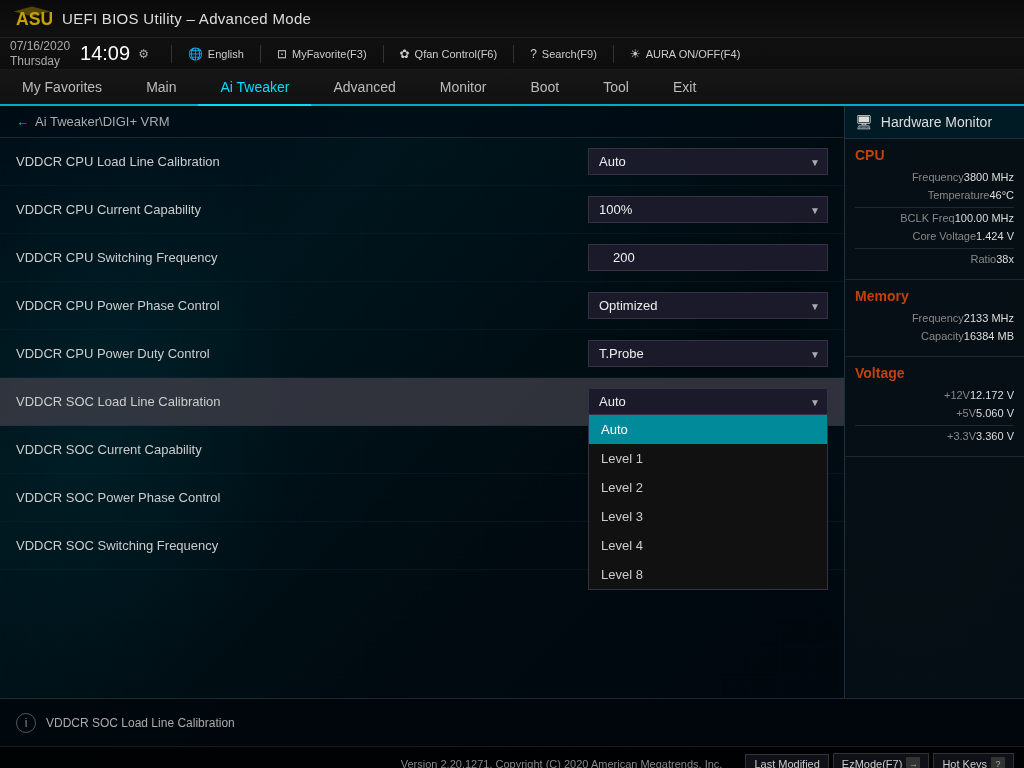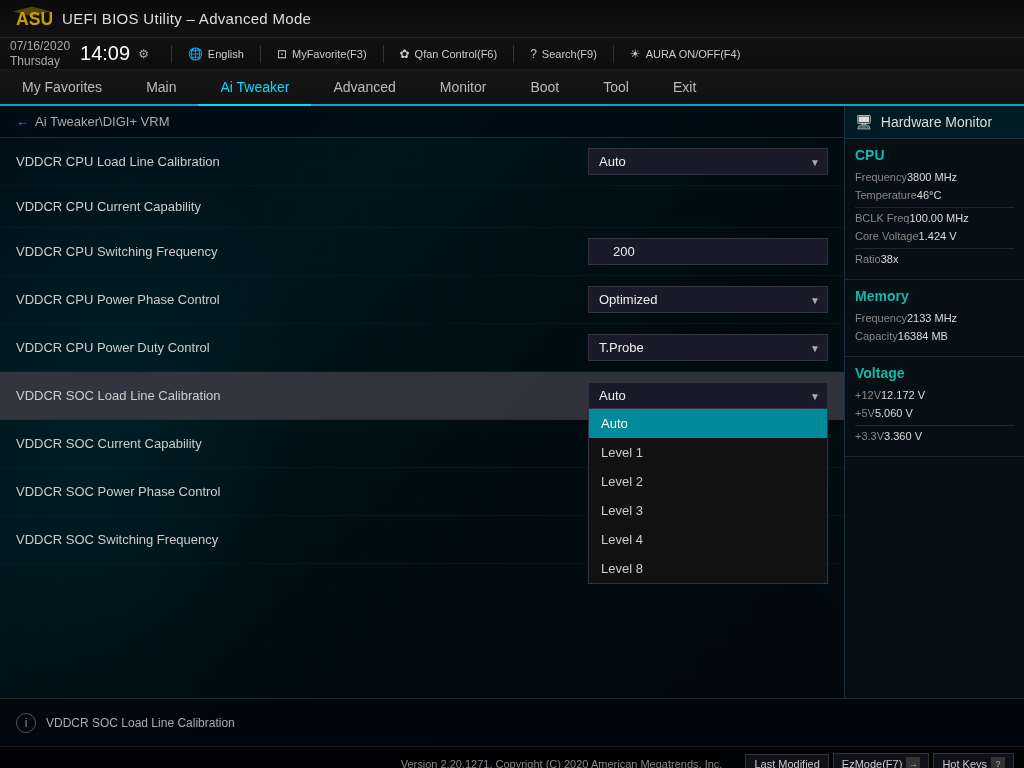--- a/index.html
+++ b/index.html
@@ -263,27 +263,27 @@
       color: #ddd;
       background: rgba(0,30,40,0.8);
       border-bottom: 1px solid #1a3040;
     }
     .hw-section {
       padding: 8px 10px;
       border-bottom: 1px solid #1a2a30;
     }
     .hw-section-title {
       font-size: 14px;
-      color: #14b8a6;
+      color: #c2410c;
       font-weight: 600;
       margin-bottom: 8px;
     }
     .hw-row {
       display: flex;
-      justify-content: flex-start;
+      justify-content: flex-end;
       margin-bottom: 6px;
     }
     .hw-label {
       font-size: 11px;
       color: #888;
     }
     .hw-value {
       font-size: 11px;
       color: #ddd;
     }
@@ -461,20 +461,25 @@
         <span class="setting-label">VDDCR CPU Load Line Calibration</span>
         <div class="select-wrapper setting-control">
           <select class="select-box">
             <option>Auto</option>
           </select>
         </div>
       </div>
 
       <div class="setting-row">
         <span class="setting-label">VDDCR CPU Current Capability</span>
+        <div class="select-wrapper setting-control">
+          <select class="select-box">
+            <option>100%</option>
+          </select>
+        </div>
       </div>
 
       <div class="setting-row">
         <span class="setting-label">VDDCR CPU Switching Frequency</span>
         <input class="input-box setting-control" type="text" value="200" style="">
       </div>
 
       <div class="setting-row">
         <span class="setting-label">VDDCR CPU Power Phase Control</span>
         <div class="select-wrapper setting-control">

